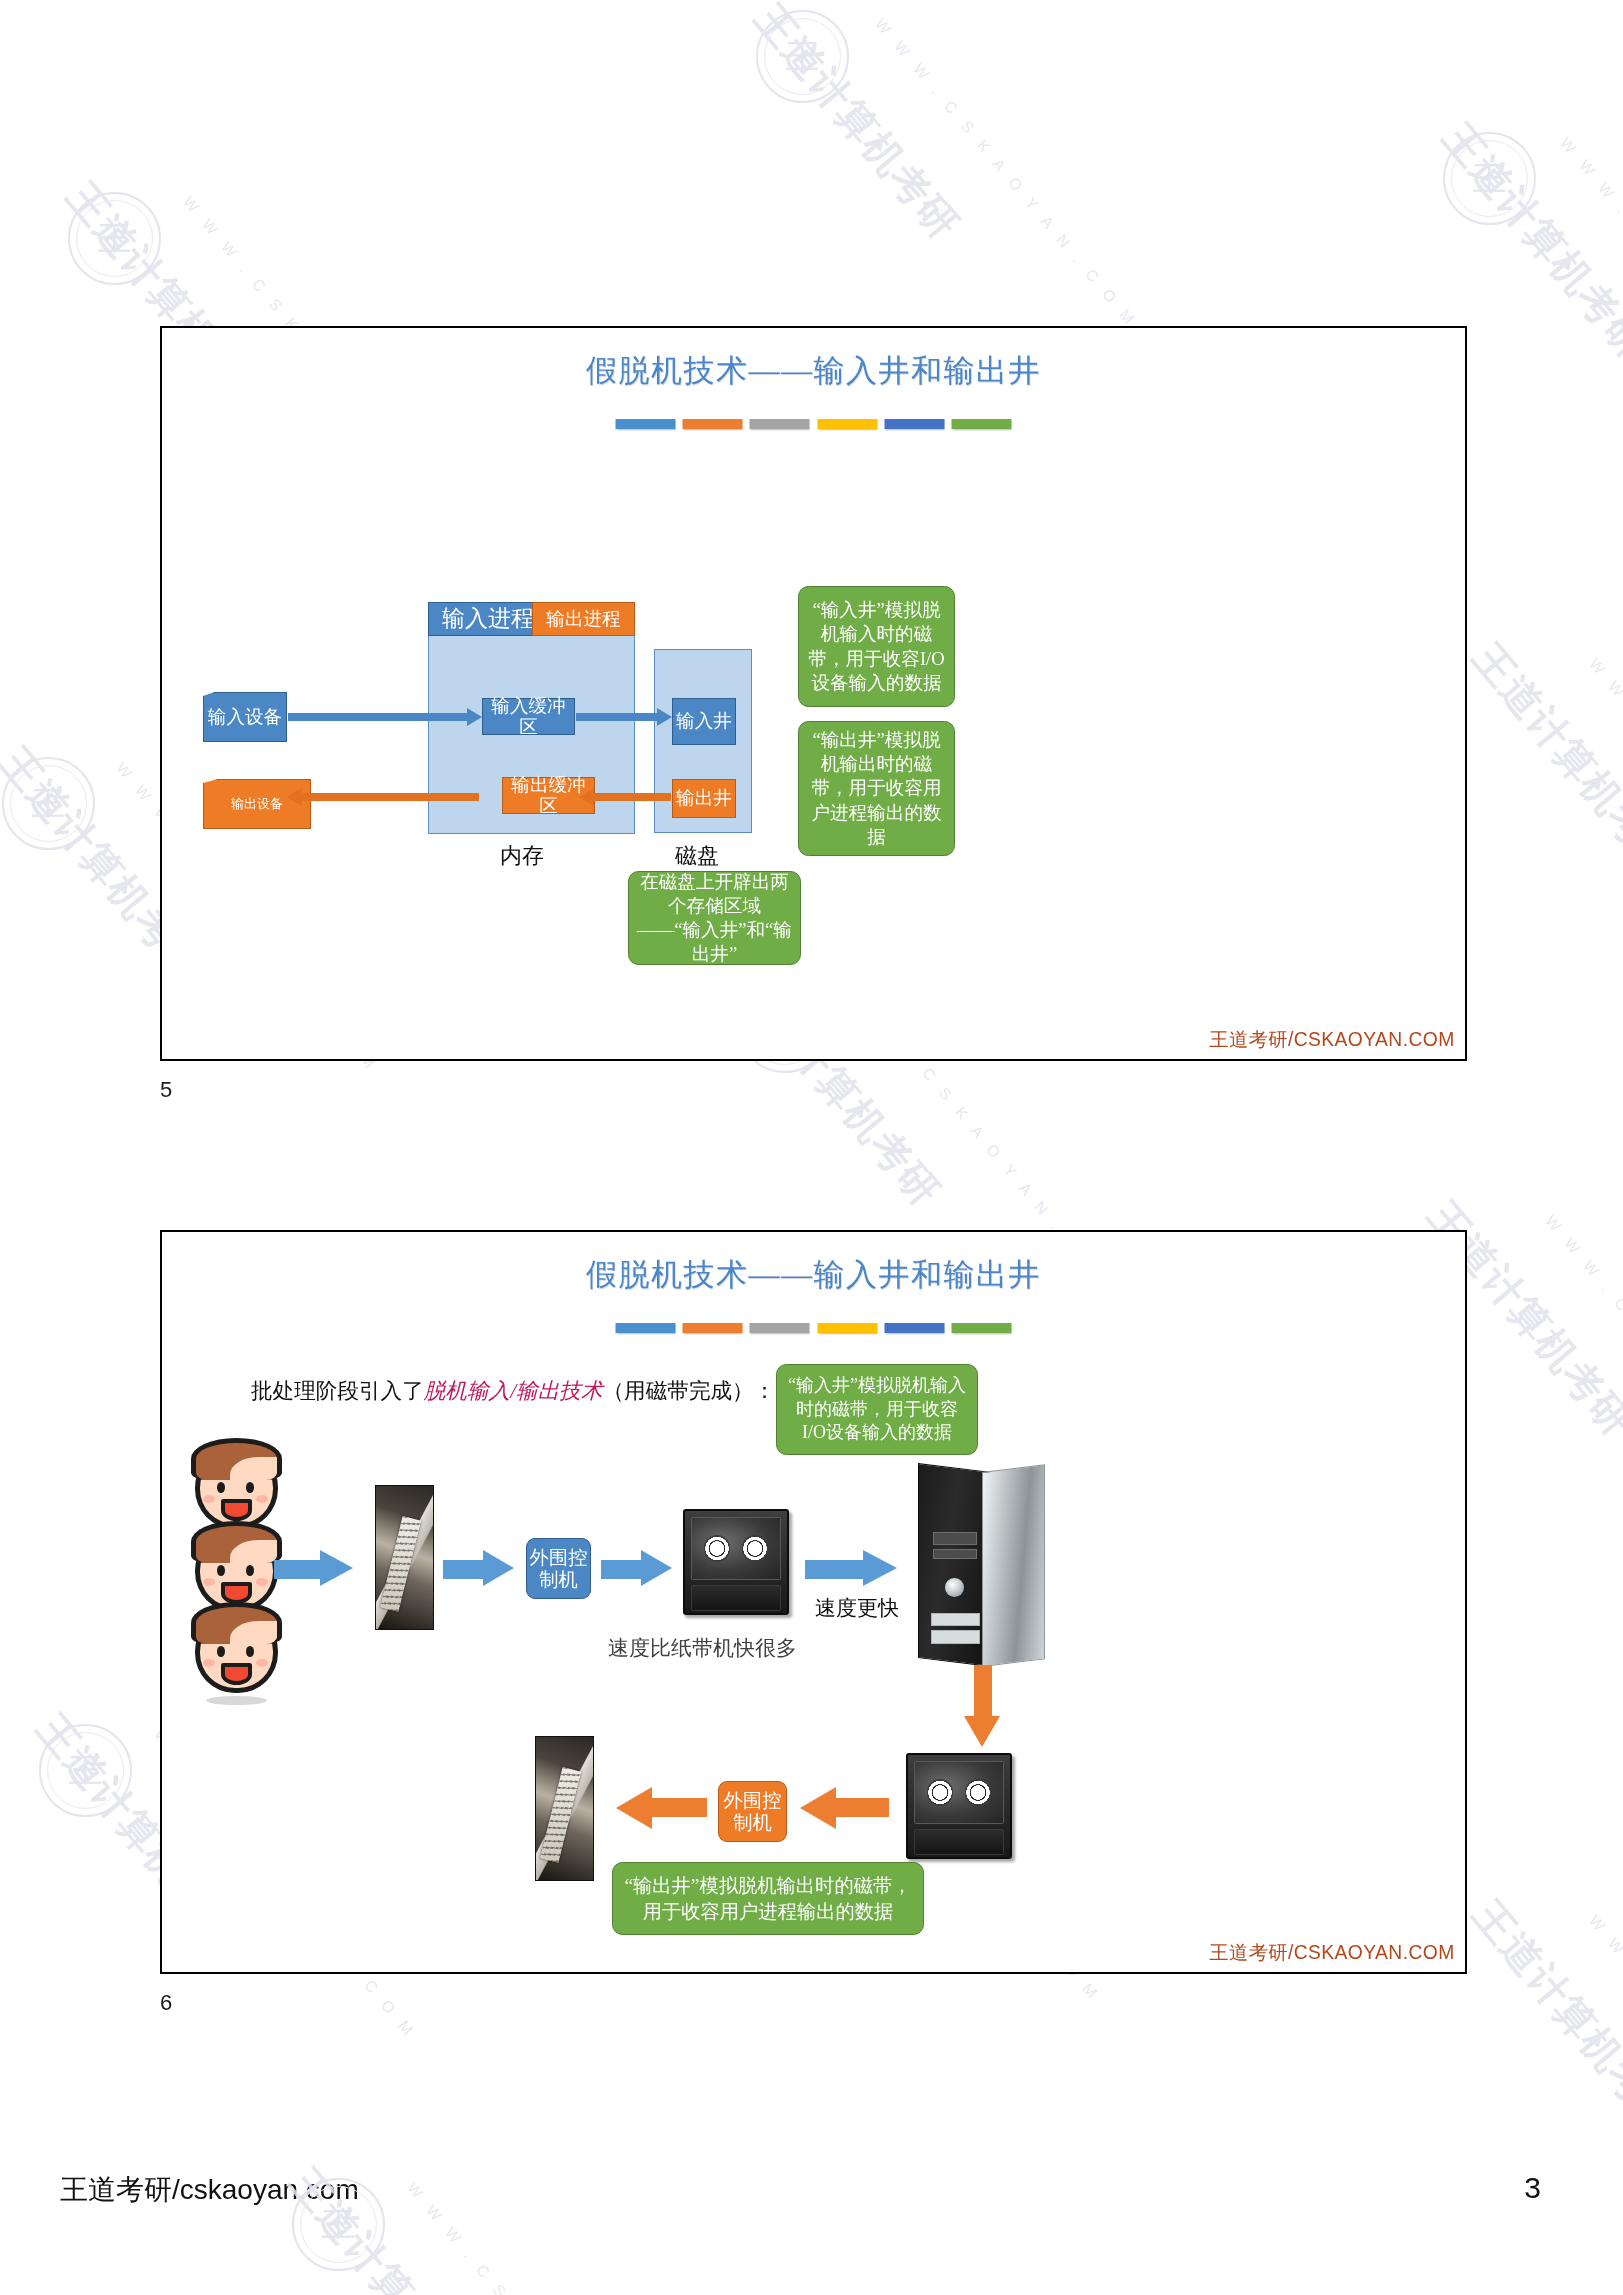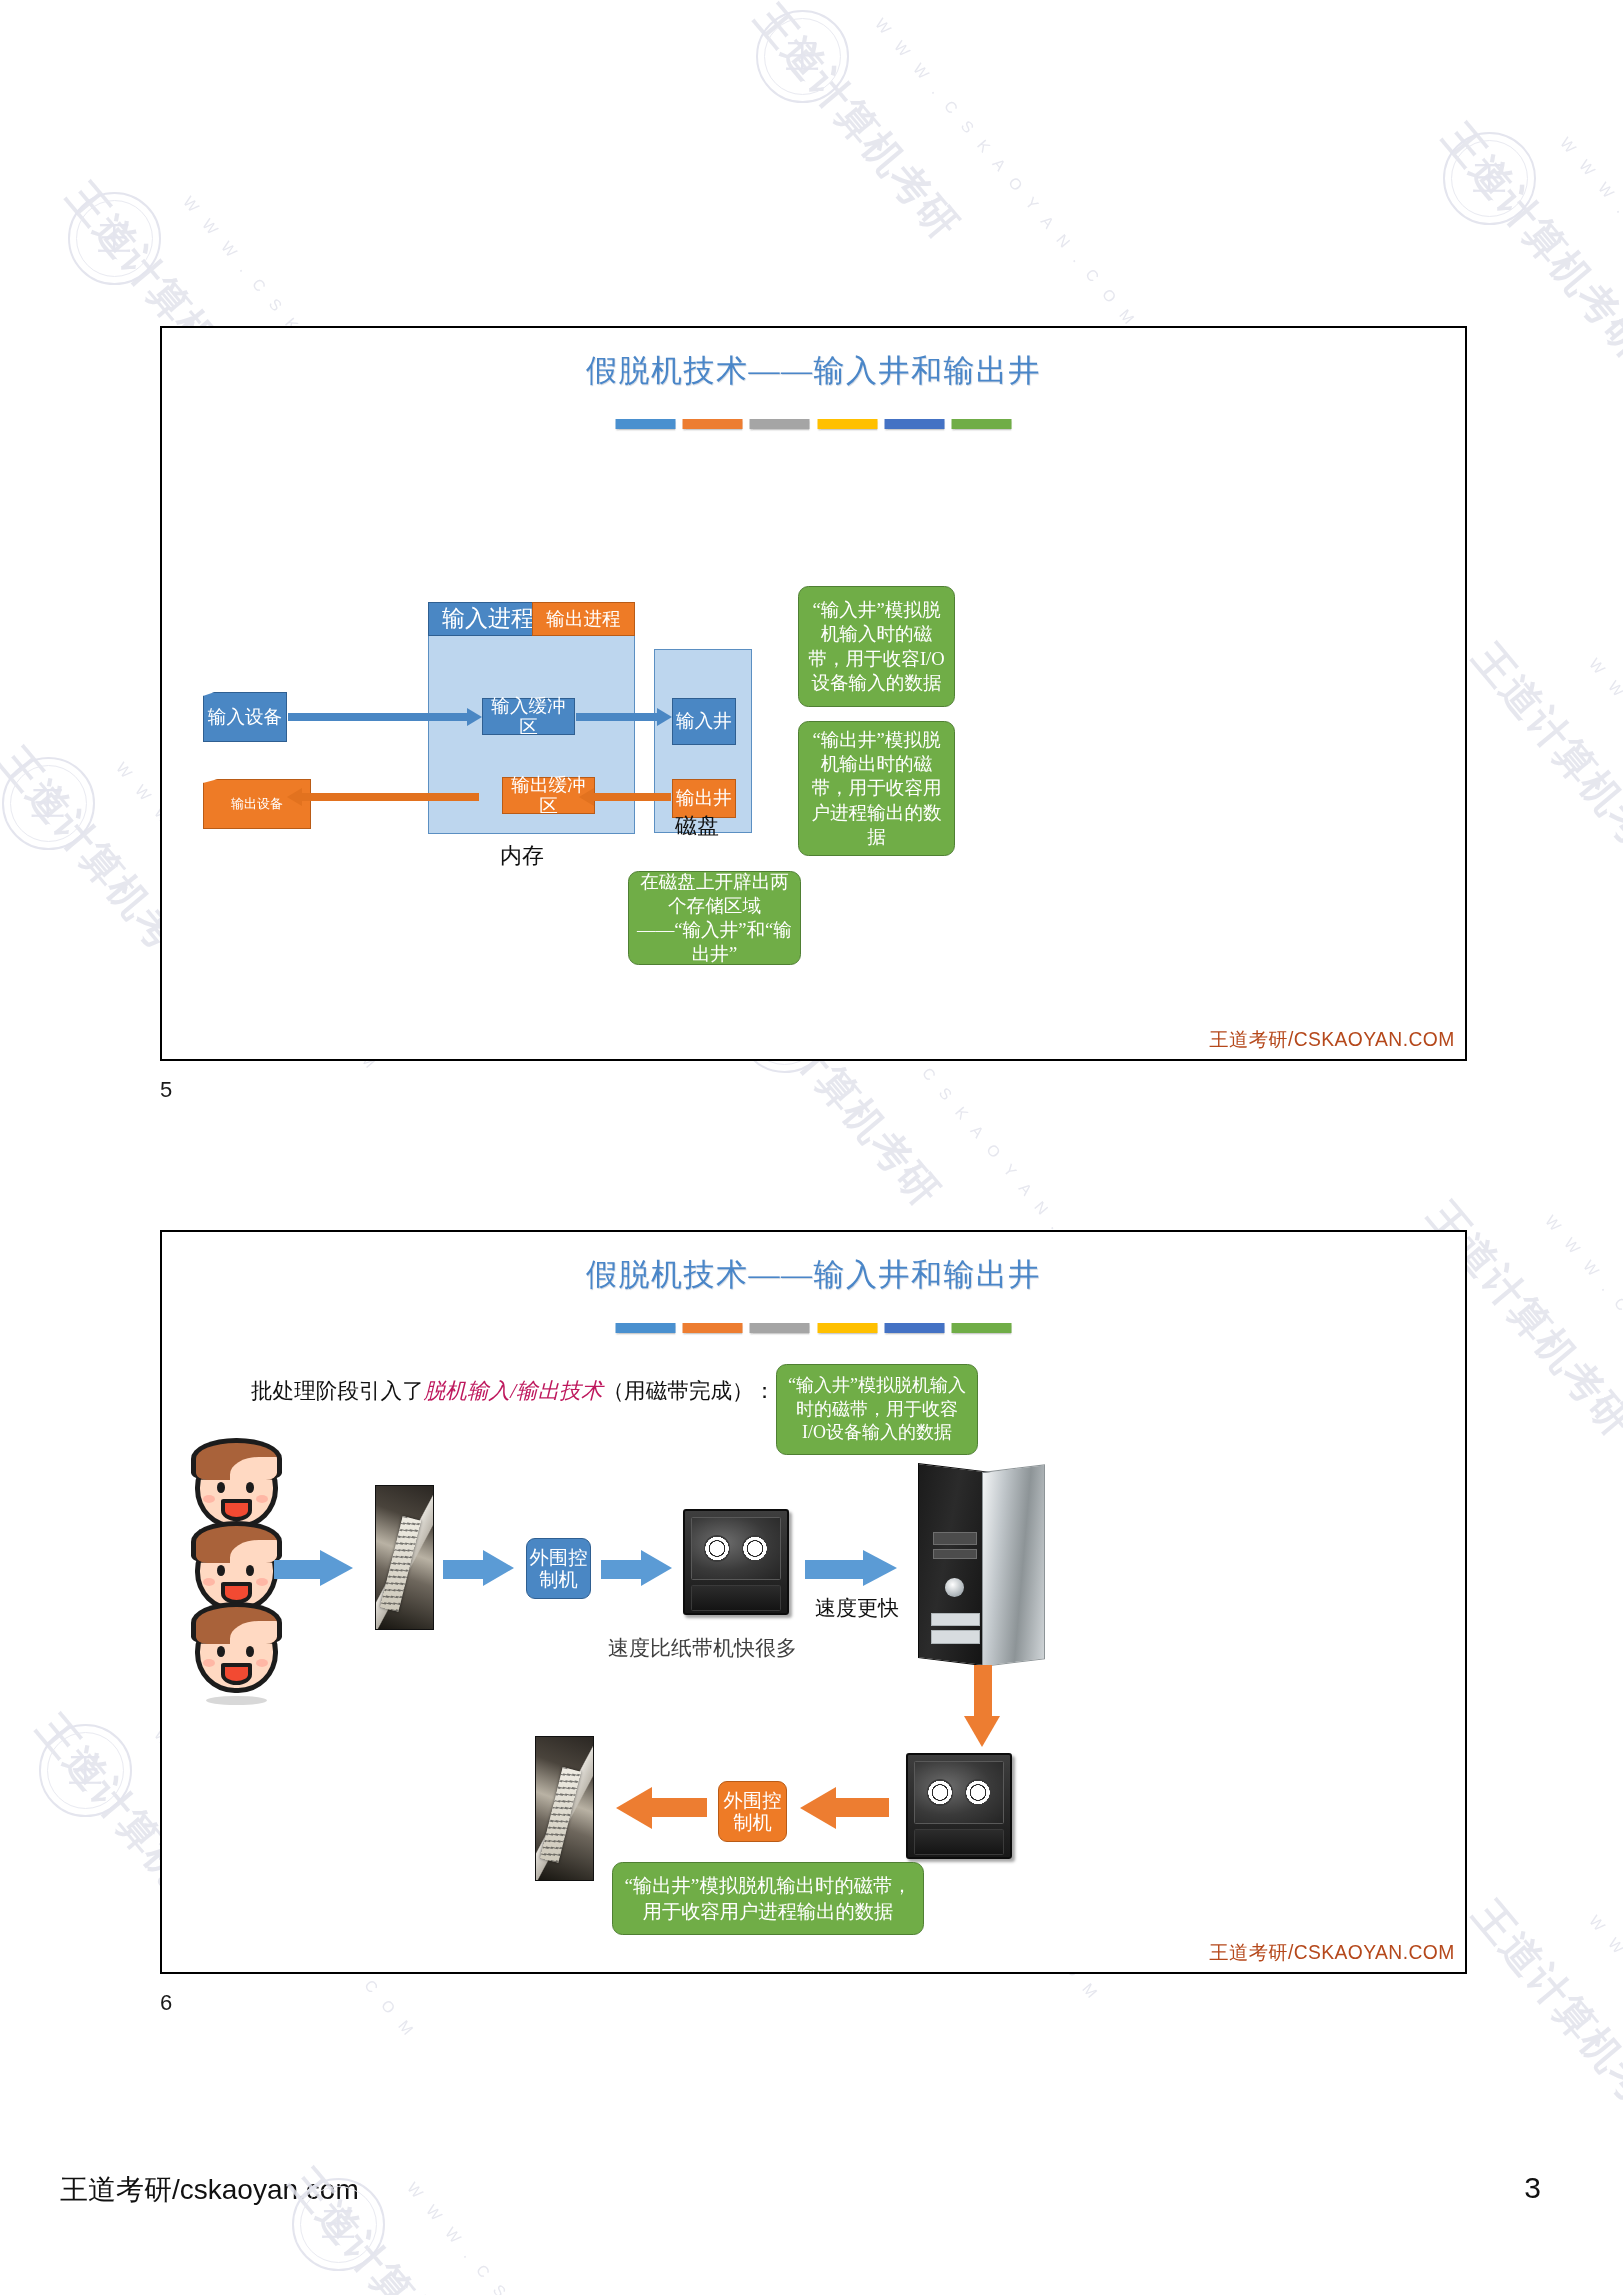--- a/index.html
+++ b/index.html
@@ -413,21 +413,21 @@
   <div class="arrow-line" style="left:414px; top:385px; width:83px; background:#4a87c4;"></div>
   <div class="arrow-head" style="left:495px; top:380px; border-top:9px solid transparent; border-bottom:9px solid transparent; border-left:15px solid #4a87c4;"></div>
 
   <div class="arrow-line" style="left:140px; top:465px; width:177px; background:#e2721f;"></div>
   <div class="arrow-head" style="left:125px; top:460px; border-top:9px solid transparent; border-bottom:9px solid transparent; border-right:15px solid #e2721f;"></div>
 
   <div class="arrow-line" style="left:431px; top:465px; width:78px; background:#e2721f;"></div>
   <div class="arrow-head" style="left:417px; top:460px; border-top:9px solid transparent; border-bottom:9px solid transparent; border-right:15px solid #e2721f;"></div>
 
   <div class="plaintext" style="left:338px; top:513px; font-size:22px;">内存</div>
-  <div class="plaintext" style="left:513px; top:483px; font-size:22px;">磁盘</div>
+  <div class="plaintext" style="left:513px; top:513px; font-size:22px;">磁盘</div>
 
   <div class="callout" style="left:636px; top:258px; width:157px; height:121px; font-size:18.6px;">“输入井”模拟脱机输入时的磁带，用于收容I/O设备输入的数据</div>
 
   <div class="callout" style="left:636px; top:393px; width:157px; height:135px; font-size:18.6px;">“输出井”模拟脱机输出时的磁带，用于收容用户进程输出的数据</div>
 
   <div class="callout" style="left:466px; top:543px; width:173px; height:94px; font-size:18.6px;">在磁盘上开辟出两个存储区域——“输入井”和“输出井”</div>
 
   <div class="brand" style="right:10.4px; bottom:6px;">王道考研/CSKAOYAN.COM</div>
 </div>
 

